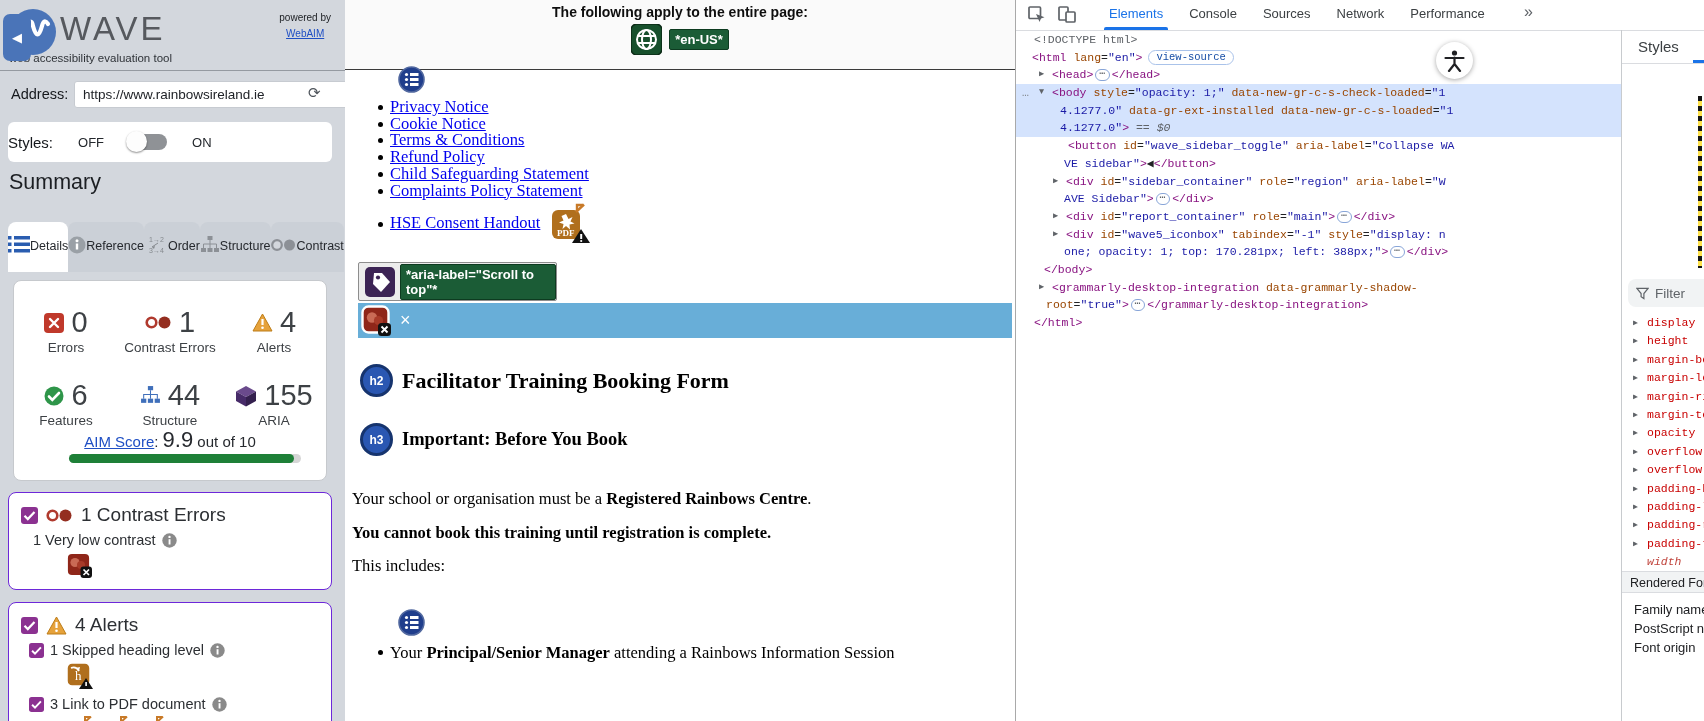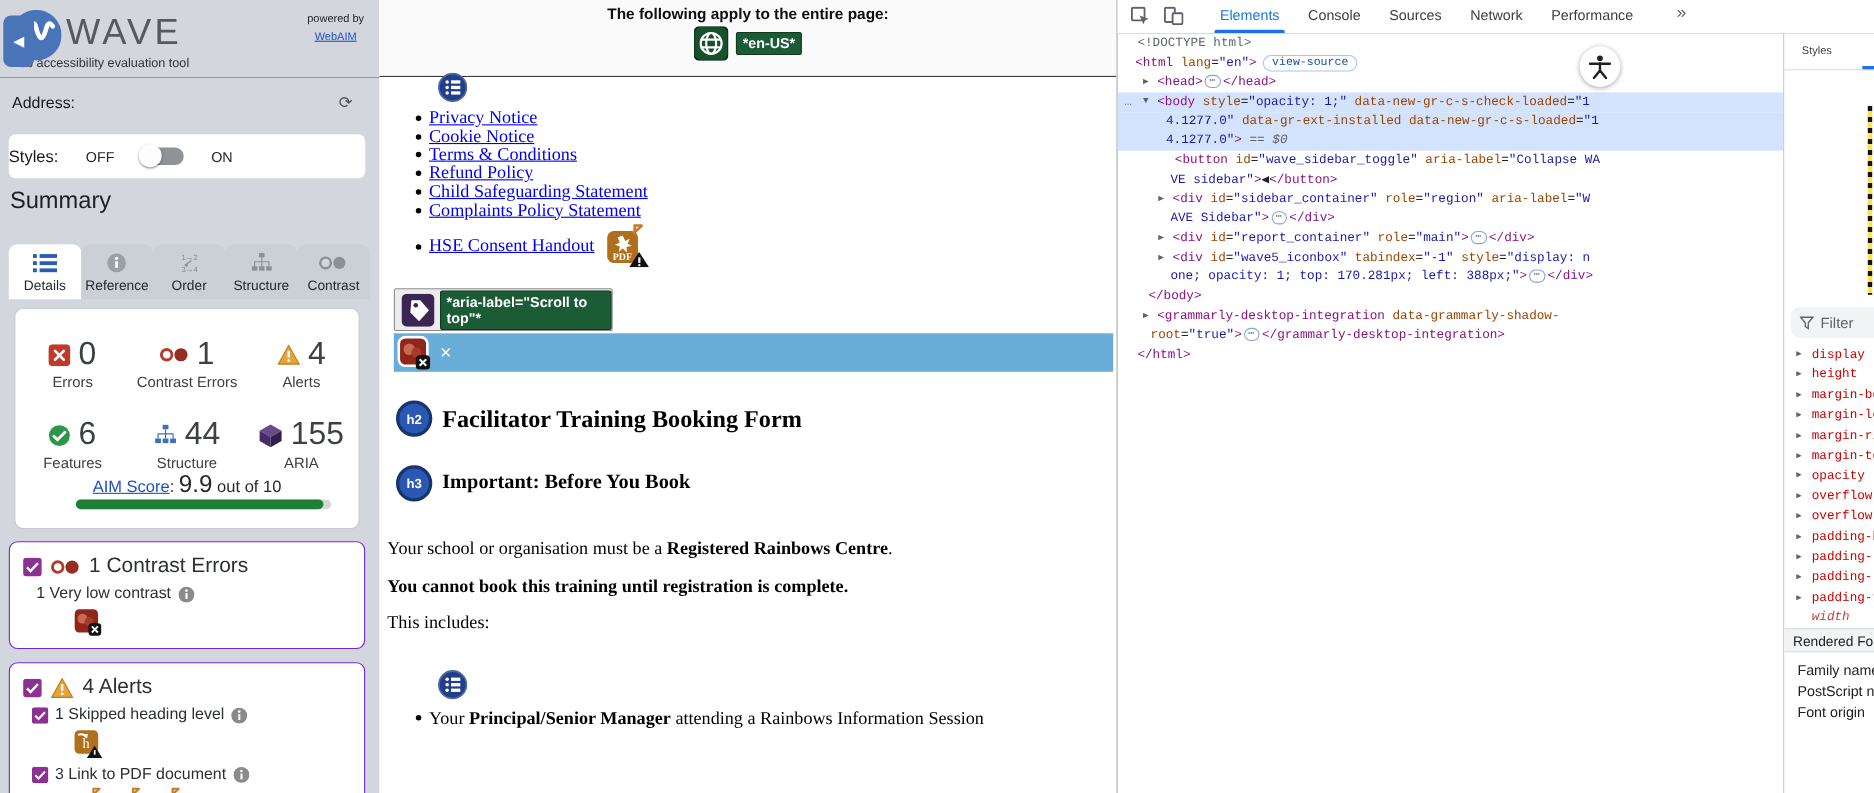--- a/index.html
+++ b/index.html
@@ -18,21 +18,21 @@
   #addr-input{position:absolute;left:74px;top:3px;width:248px;height:25px;background:#fff;border:1px solid #c7cbd1;border-radius:3px;font-size:13.5px;color:#202328;padding:0 22px 0 8px;font-family:"Liberation Sans",sans-serif;}
   #addr-reload{position:absolute;left:308px;top:6px;font-size:15px;color:#4e545b;cursor:pointer;}
   #styles-card{position:absolute;left:8px;top:122px;width:324px;height:40px;background:#fff;border-radius:6px;
                display:flex;align-items:center;justify-content:flex-start;gap:25px;}
   #styles-label{font-size:15px;color:#15181c;}
   .onoff{font-size:13px;color:#23272c;}
   #toggle{position:relative;width:38px;height:16px;background:#8f9296;border-radius:9px;cursor:pointer;}
   #toggle .knob{position:absolute;left:-3px;top:-3px;width:21px;height:21px;background:#fdfdfd;border-radius:50%;box-shadow:0 1px 2px rgba(0,0,0,.45);}
   #summary-title{position:absolute;left:9px;top:170px;font-size:21.5px;color:#1c1f23;}
   #summary-tabs{position:absolute;left:8px;top:222px;width:328px;height:50px;display:flex;}
-  .stab{flex:1;display:flex;flex-direction:column;align-items:center;justify-content:flex-end;padding-bottom:5px;
+  .stab{flex:1;display:flex;flex-direction:row;align-items:center;justify-content:flex-end;padding-bottom:5px;
         background:#cbd0d7;border-radius:8px 8px 0 0;cursor:pointer;}
   .stab.active{background:#fff;}
   .stab .ticon{height:22px;display:flex;align-items:center;}
   .stab .tlabel{font-size:12.5px;color:#26292e;margin-top:3px;}
   #stats-card{position:absolute;left:13px;top:280px;width:312px;height:199px;background:#fff;border:1px solid #c6c9cd;border-radius:8px;}
   #stats-grid{display:grid;grid-template-columns:1fr 1fr 1fr;padding-top:13px;}
   .stat{height:73px;display:flex;flex-direction:column;align-items:center;justify-content:center;}
   .stat .num-row{display:flex;align-items:center;gap:7px;}
   .stat .num{font-size:29px;color:#3d4145;}
   .stat .slabel{font-size:13.5px;color:#3d4145;margin-top:1px;white-space:nowrap;}
@@ -91,21 +91,21 @@
   .gut-dots{position:absolute;left:6px;top:0;color:#80868b;letter-spacing:1px;}
   .tri{position:absolute;top:0;color:#5f6368;font-size:8.5px;}
   .c-t{color:#881280;} .c-a{color:#994500;} .c-v{color:#1a1aa6;} .c-p{color:#202124;}
   .c-g{color:#5f6368;} .c-eq{color:#5f6368;font-style:italic;}
   .node-dots{display:inline-block;border:1px solid #88a5d8;border-radius:7px;color:#5f6368;
              font-size:9px;line-height:8px;padding:0 3px 2px 3px;margin:0 2px;vertical-align:2px;letter-spacing:1px;}
   .vs-pill{display:inline-block;border:1px solid #aac3ea;border-radius:9px;color:#174ea6;font-size:10.5px;
            line-height:13px;padding:0 7px;margin-left:6px;vertical-align:1px;}
   #styles-pane{position:absolute;left:605px;top:30px;width:84px;bottom:0;border-left:1px solid #c8cbce;box-sizing:border-box;}
   #sp-tabrow{height:33px;border-bottom:1px solid #dadce0;position:relative;}
-  #sp-tab{margin-left:16px;line-height:33px;font-size:10px;color:#3c4043;cursor:pointer;}
+  #sp-tab{margin-left:16px;line-height:33px;font-size:15px;color:#3c4043;cursor:pointer;}
   #sp-underline{position:absolute;right:0;bottom:0;width:12px;height:3px;background:#1a73e8;}
   #dashed-line{position:absolute;left:76px;top:66px;width:4px;height:172px;
                background:repeating-linear-gradient(180deg,#141414 0 5px,#ffe24a 5px 10px);}
   #sp-filter{position:absolute;left:6px;top:249px;width:110px;height:28px;background:#f1f3f4;border-radius:8px;
              display:flex;align-items:center;gap:6px;padding-left:8px;box-sizing:border-box;}
   #sp-filter span{font-size:13.5px;color:#5f6368;}
   #css-props{position:absolute;left:0;top:284px;width:84px;overflow:hidden;}
   .prop-row{position:relative;height:18.4px;line-height:18.4px;font-family:"Liberation Mono","DejaVu Sans Mono",monospace;
             font-size:11.5px;color:#c80000;padding-left:25px;white-space:nowrap;cursor:pointer;}
   .prop-row .tri2{position:absolute;left:11px;top:0;color:#5f6368;font-size:8px;}
@@ -132,20 +132,21 @@
         </span>
       <div id="logo-title">WAVE</div>
       <div id="logo-sub">web accessibility evaluation tool</div>
       <div id="powered">
         <span>powered by</span><br>
         <a>WebAIM</a>
       </div>
     </div>
     <div id="addr-row">
       <span id="addr-label">Address:</span>
+      <input id="addr-input" value="https://www.rainbowsireland.ie" style="">
       <span id="addr-reload">⟳</span>
     </div>
     <div id="styles-card">
       <span id="styles-label">Styles:</span>
       <span class="onoff">OFF</span>
       <span id="toggle">
           <span class="knob"></span>
         </span>
       <span class="onoff">ON</span>
     </div>

